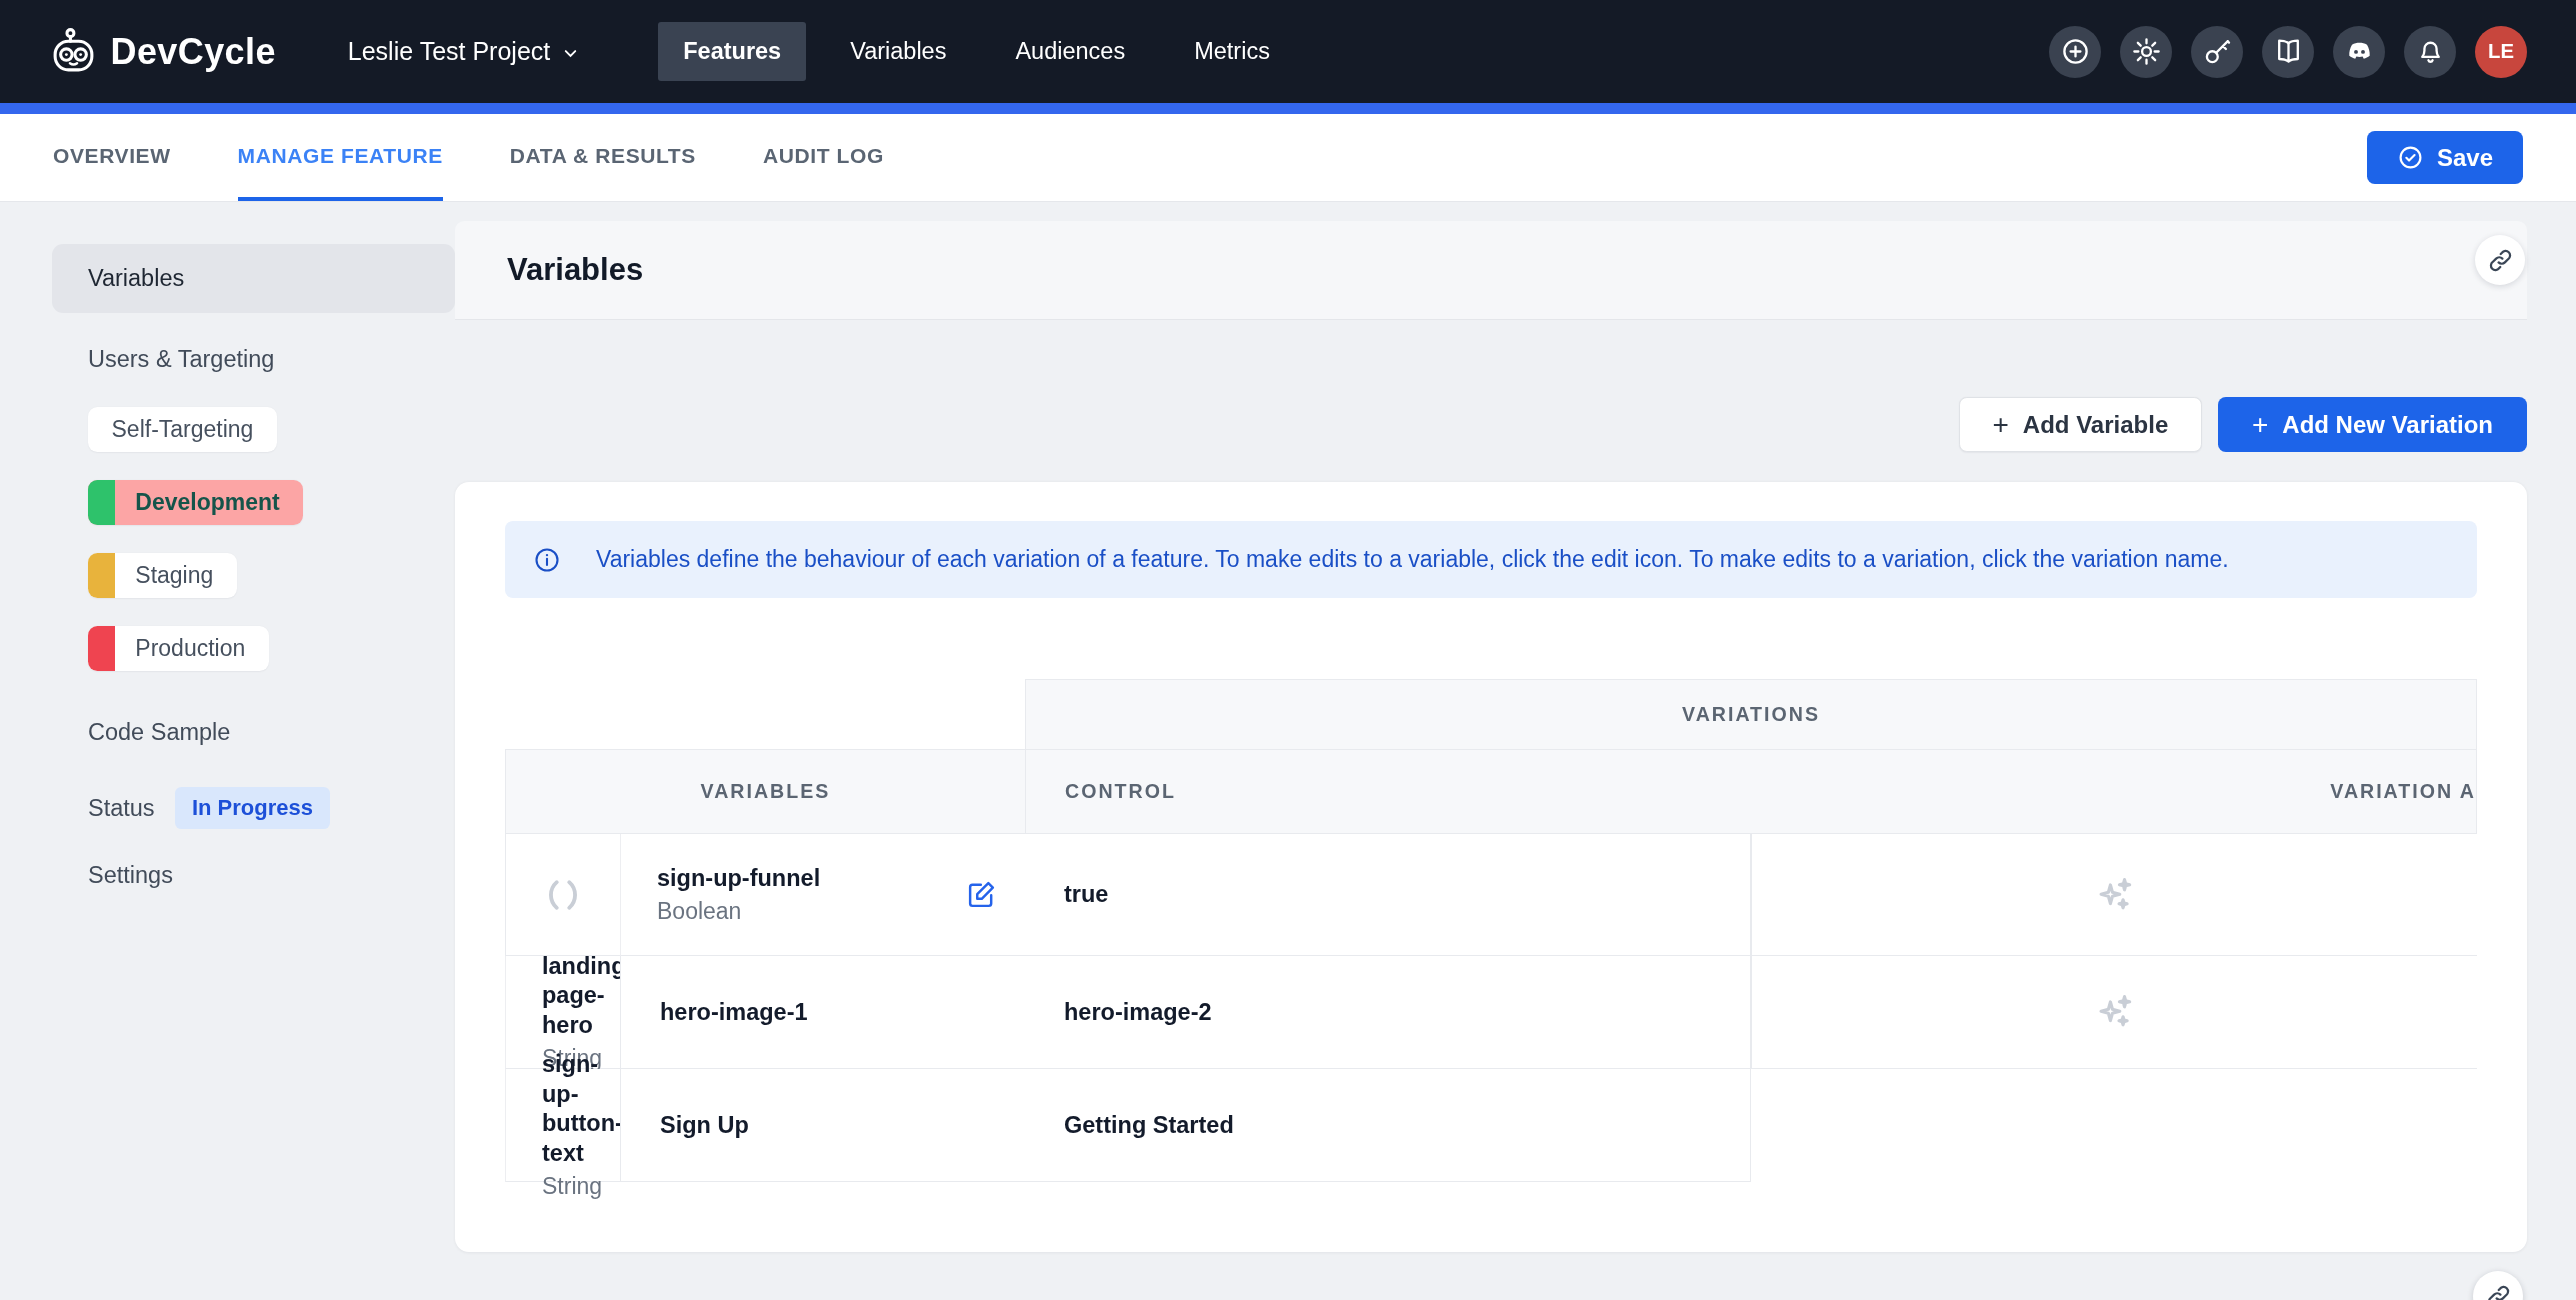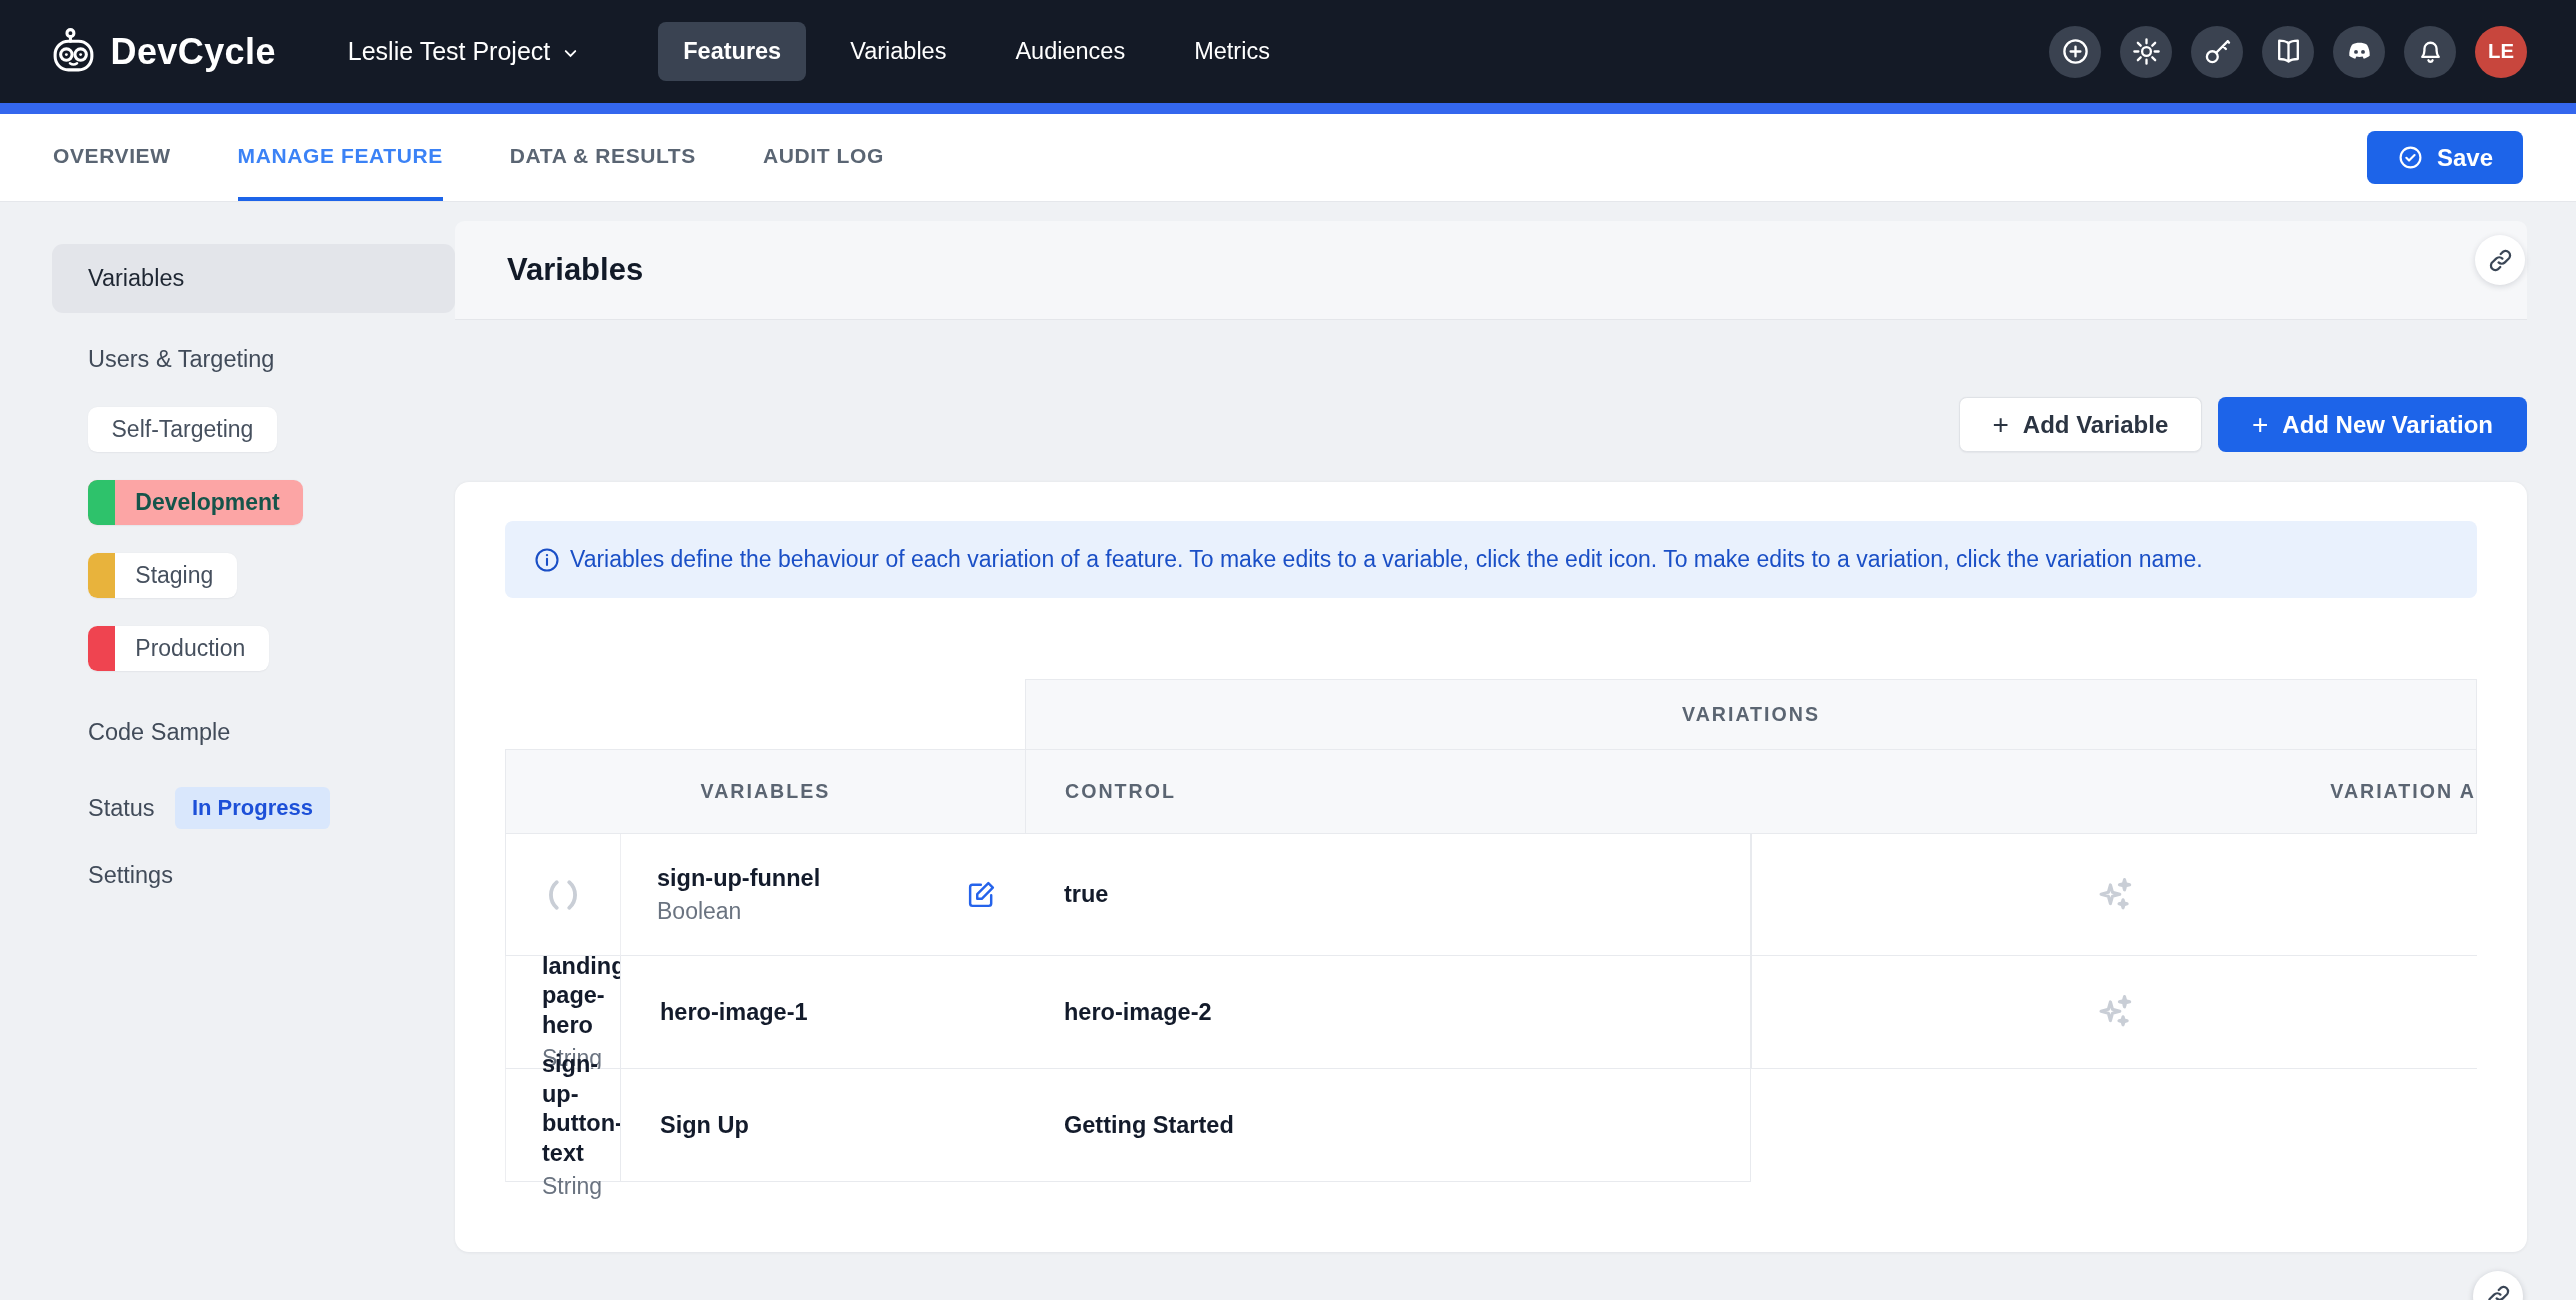--- a/index.html
+++ b/index.html
@@ -16,21 +16,21 @@
     padding:0 49px; color:#FFFFFF;justify-content:space-between;
   }
   .brand { display:flex; align-items:center; gap:12.5px; }
   .brand-name { font-size:36px; font-weight:700; letter-spacing:0.4px; }
   .project-sel {
     display:flex; align-items:center; gap:11px; margin-left:72px;
     font-size:25px; font-weight:500; cursor:pointer;
   }
   .nav-items { display:flex; align-items:center; margin-left:78px; gap:19px; }
   .nav-item {
-    font-size:23.5px; font-weight:500; padding:15.7px 25px; border-radius:8px; cursor:pointer;
+    font-size:23.5px; font-weight:500; padding:15.7px 25px; border-radius:3px; cursor:pointer;
   }
   .nav-item.active { background:#3A4352; font-weight:600; }
   .nav-right { margin-left:auto; display:flex; align-items:center; gap:19px; }
   .icon-btn {
     width:52px; height:52px; border-radius:50%; background:#3A4250;
     display:flex; align-items:center; justify-content:center; color:#FFFFFF; cursor:pointer;
   }
   .avatar {
     width:52px; height:52px; border-radius:50%; background:#C8463D;
     display:flex; align-items:center; justify-content:center;
@@ -108,21 +108,21 @@
     box-shadow:0 0.8px 1.6px rgba(16,24,40,.05);
   }
   .btn-primary { background:#1D64E9; color:#FFFFFF; border:none; padding:0 34px; }
 
   .card {
     margin-top:30px; height:770px; background:#FFFFFF; border-radius:14px;
     box-shadow:0 0.8px 3.1px rgba(16,24,40,.06); padding:39px 50px 0 50px;
   }
   .banner {
     height:77px; background:#E9F1FD; border-radius:7.8px; display:flex; align-items:center;
-    padding:0 28px; gap:9px; color:#1A4FC6; font-size:23px; font-weight:500;
+    padding:0 28px; gap:35px; color:#1A4FC6; font-size:23px; font-weight:500;
   }
   .banner .info-ic { flex-shrink:0; color:#1A4FC6; }
 
   
   .vtable {
     margin-top:81px; display:grid;
     grid-template-columns:115px 405px 1fr 1fr;
     grid-template-rows:70px 85px 122px 113px 113px;
     font-size:23.5px;
   }

